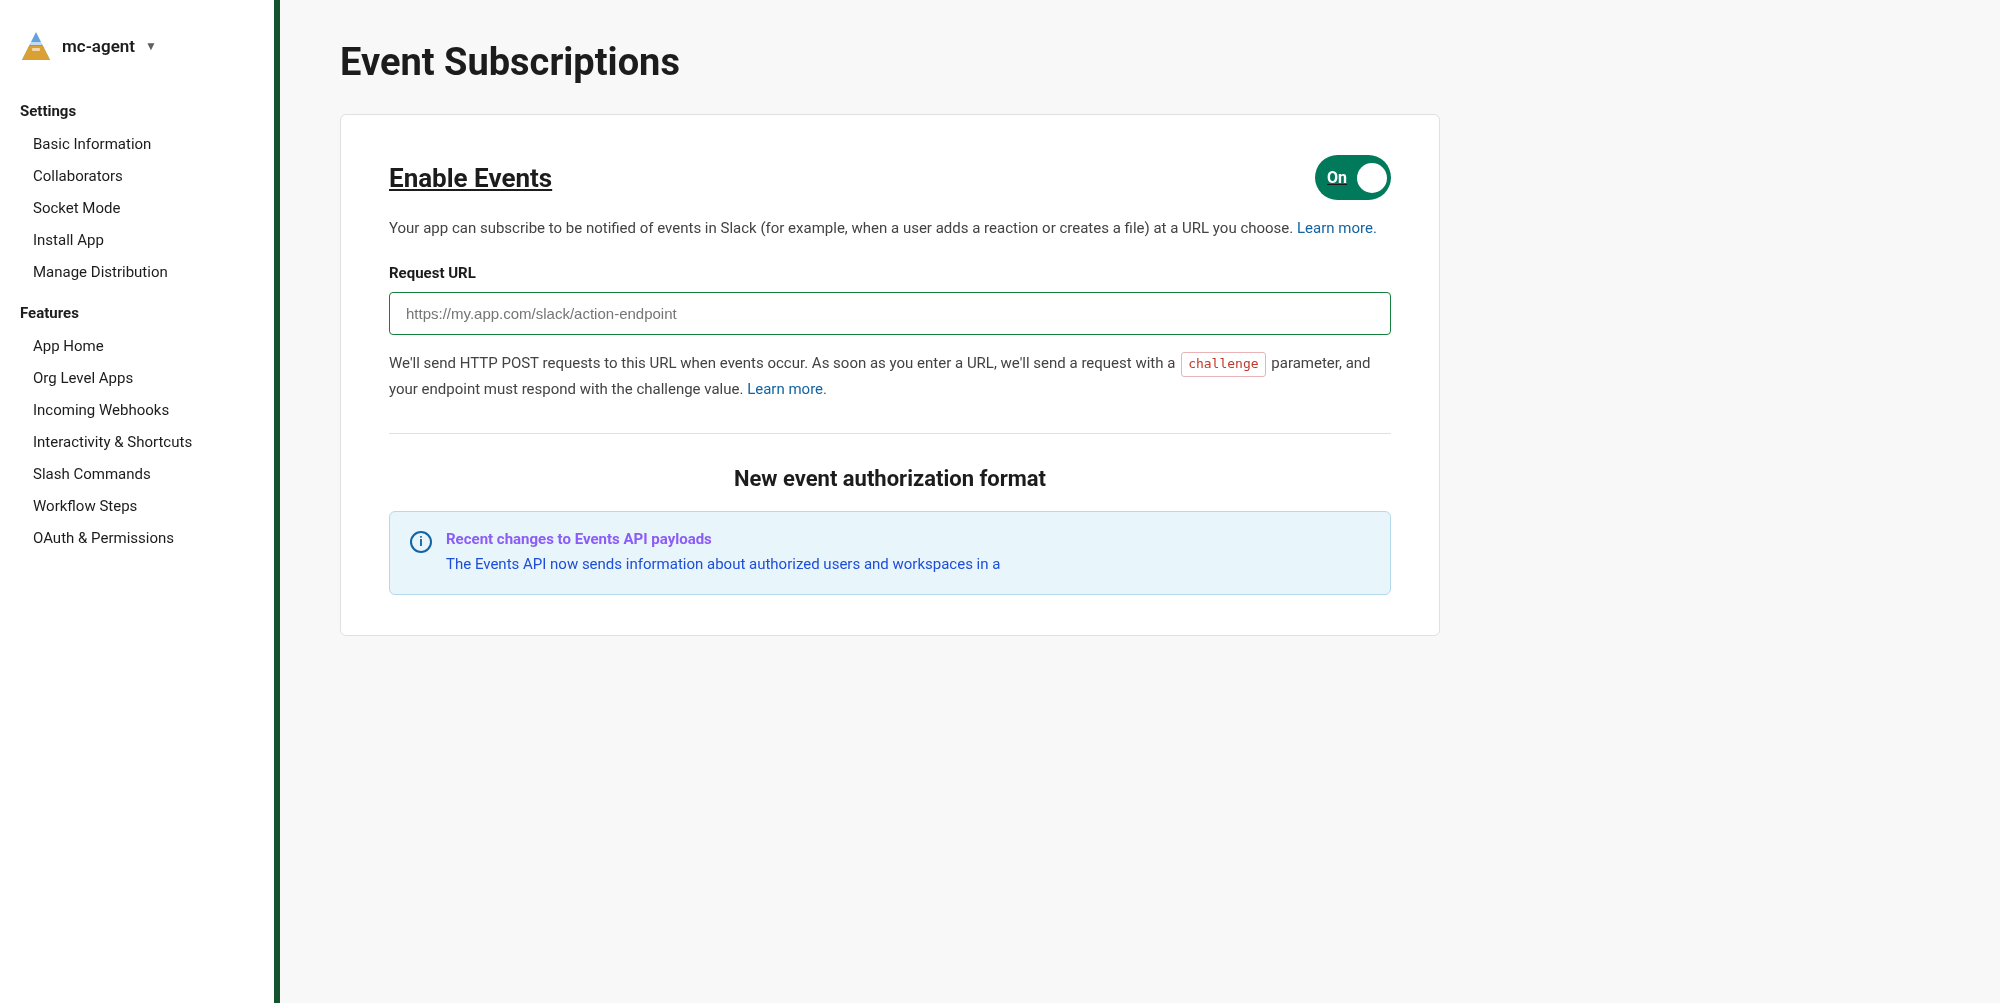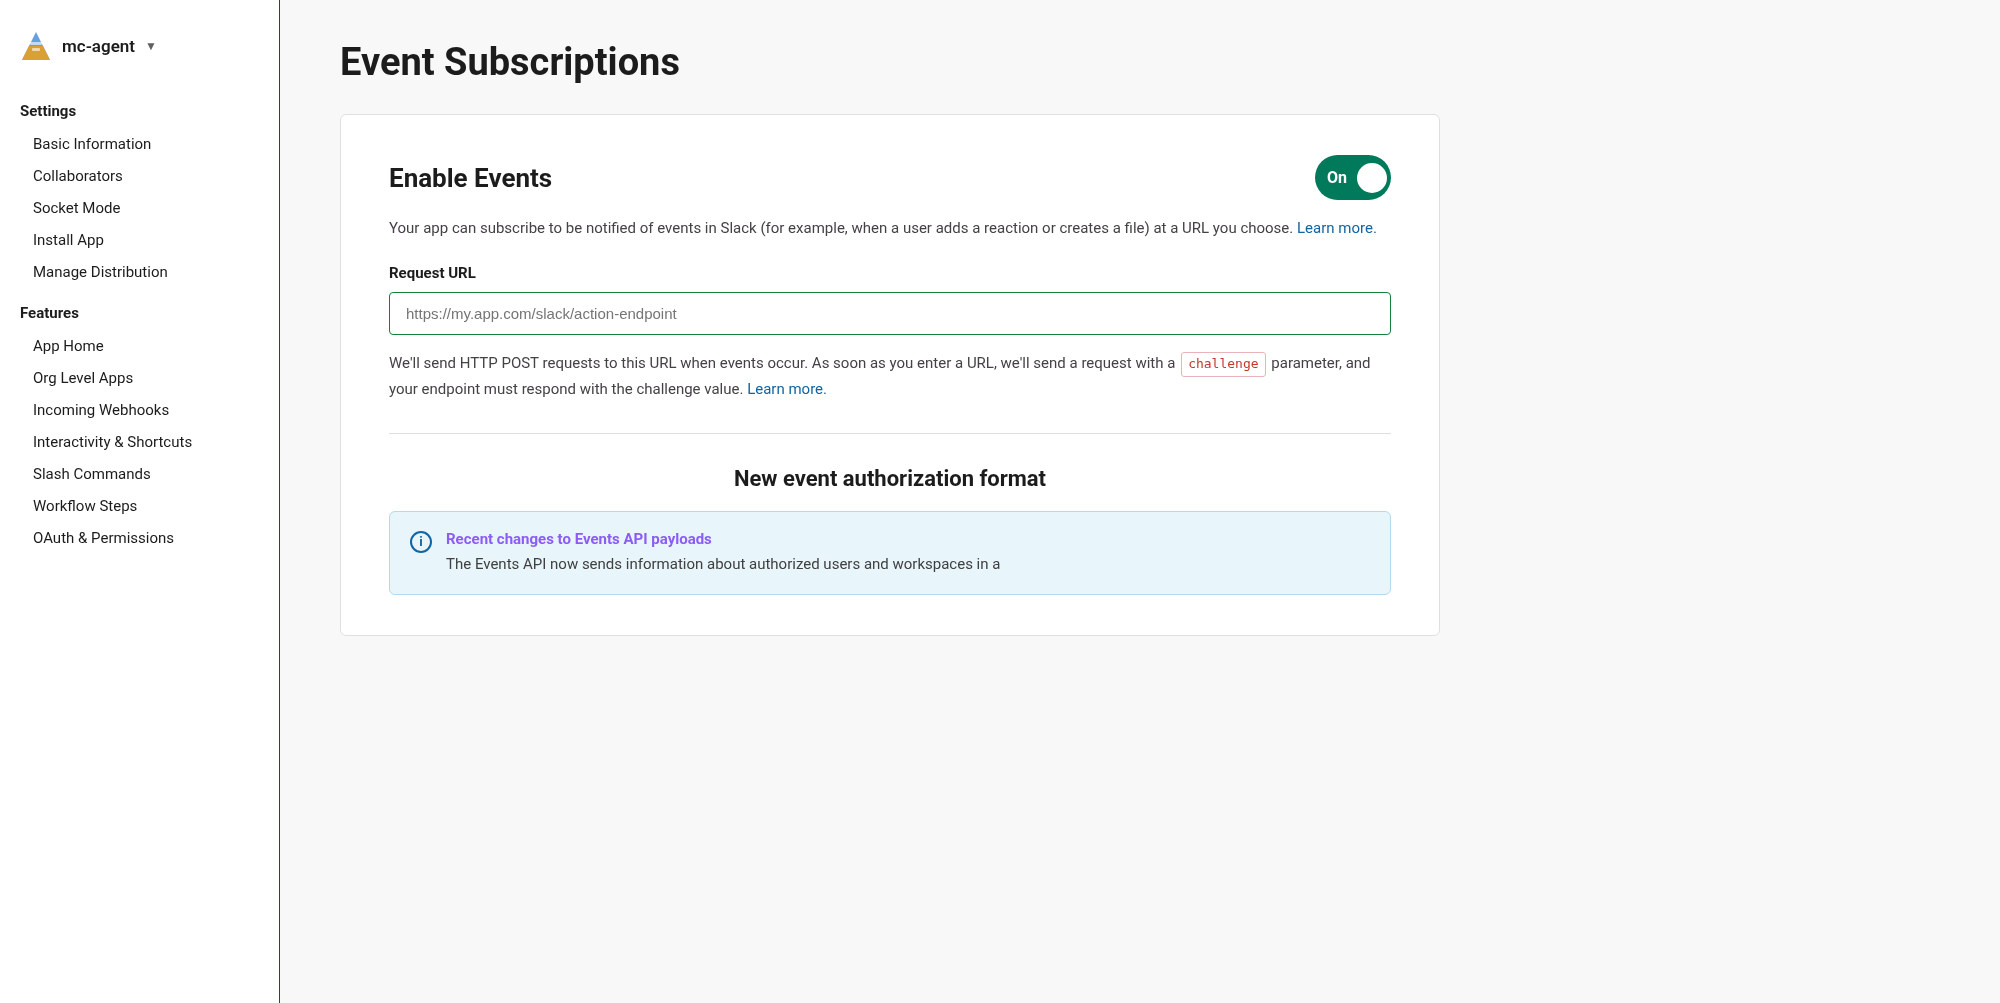--- a/index.html
+++ b/index.html
@@ -13,21 +13,21 @@
       display: flex;
       min-height: 100vh;
       font-size: 16px;
       color: #1d1c1d;
     }
     .sidebar {
       width: 280px;
       min-width: 280px;
       background: #fff;
       padding: 20px 0;
-      border-right: 1px solid #14532d;
+      border-right: 6px solid #14532d;
       display: flex;
       flex-direction: column;
     }
     .app-selector {
       display: flex;
       align-items: center;
       gap: 10px;
       padding: 10px 20px 24px 20px;
       cursor: pointer;
     }
@@ -75,20 +75,21 @@
       border: 1px solid #e0e0e0;
       border-radius: 6px;
       padding: 40px 48px;
       max-width: 1100px;
     }
     .enable-events-header {
       display: flex;
       align-items: center;
       justify-content: space-between;
       margin-bottom: 16px;
+      text-decoration: underline;
     }
     .enable-events-title {
       font-size: 26px;
       font-weight: 700;
       color: #1d1c1d;
     }
     .toggle-container {
       display: flex;
       align-items: center;
     }
@@ -201,21 +202,21 @@
     }
     .info-box-content {}
     .info-box-title {
       font-size: 15px;
       font-weight: 700;
       color: #8b5cf6;
       margin-bottom: 4px;
     }
     .info-box-desc {
       font-size: 15px;
-      color: #404040;
+      color: #1d4ed8;
       line-height: 1.6;
     }
   </style>
 </head>
 <body>
 
 <nav class="sidebar">
   <div class="app-selector">
     <div class="app-icon">
       <svg width="32" height="32" viewBox="0 0 32 32">

